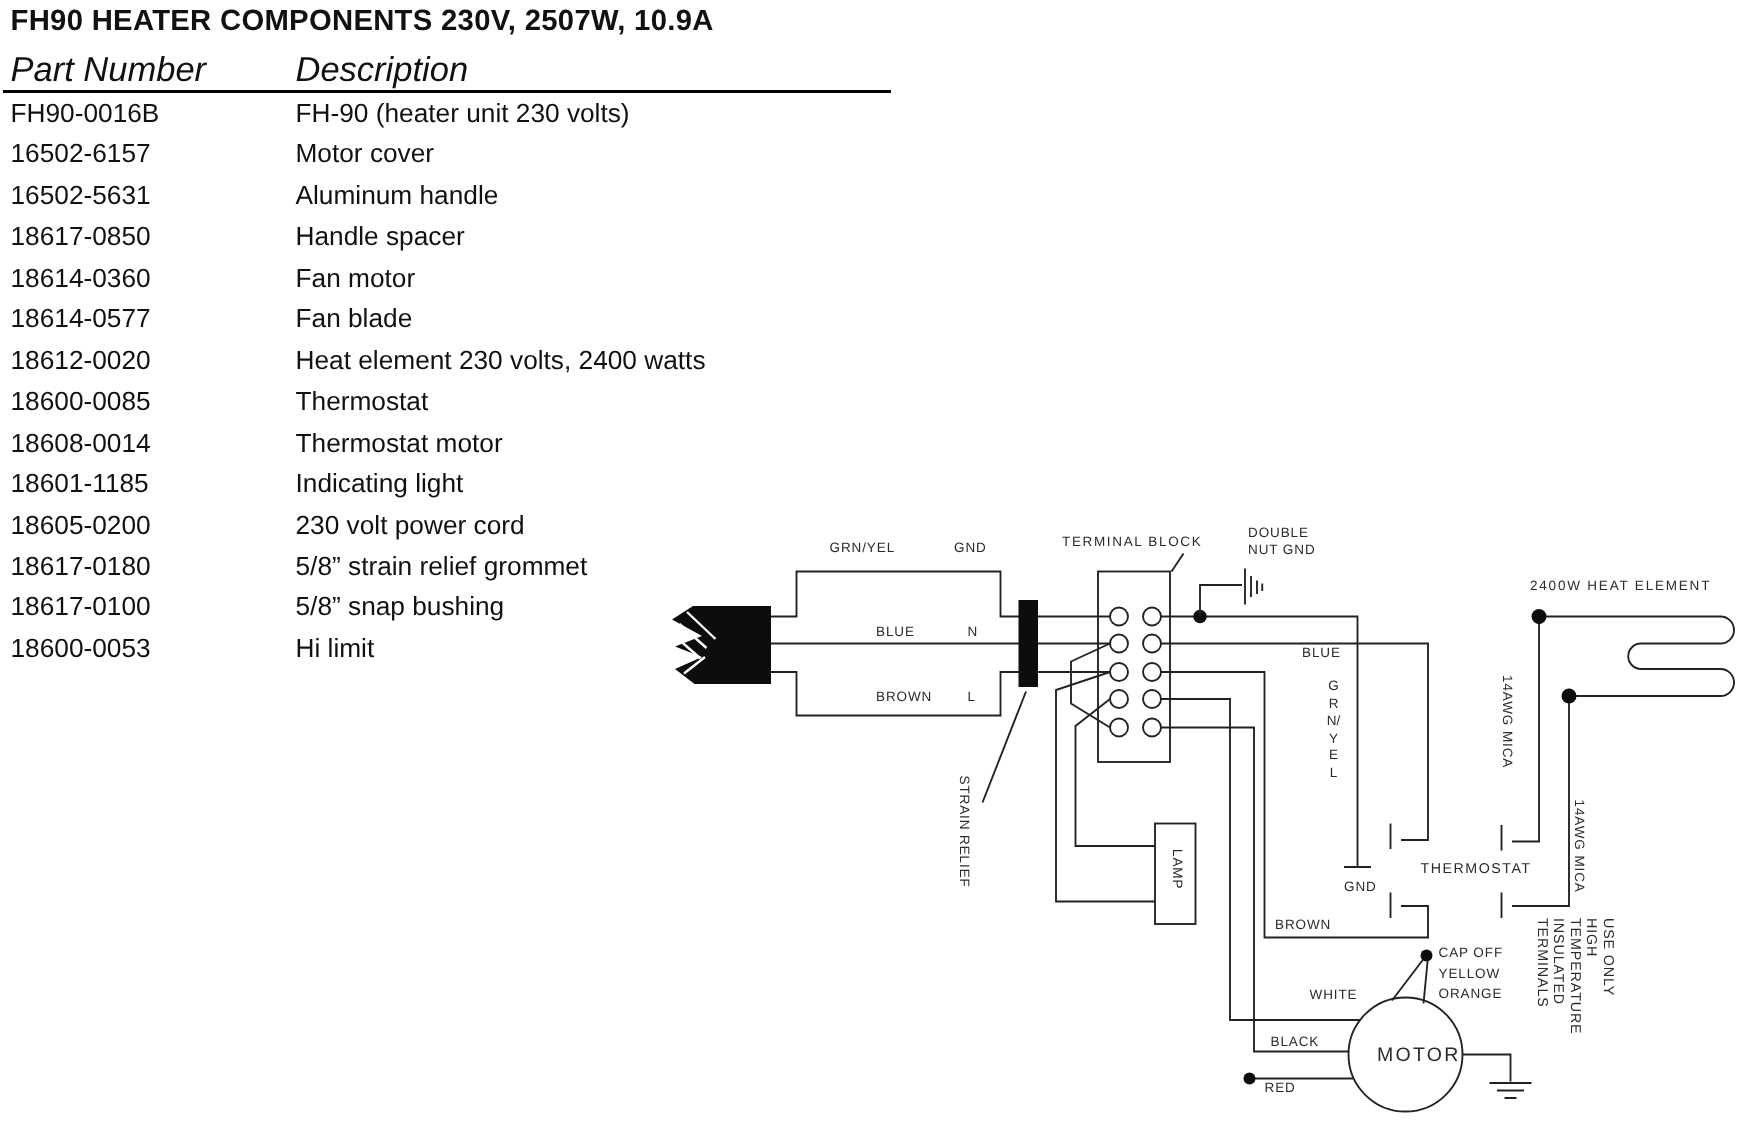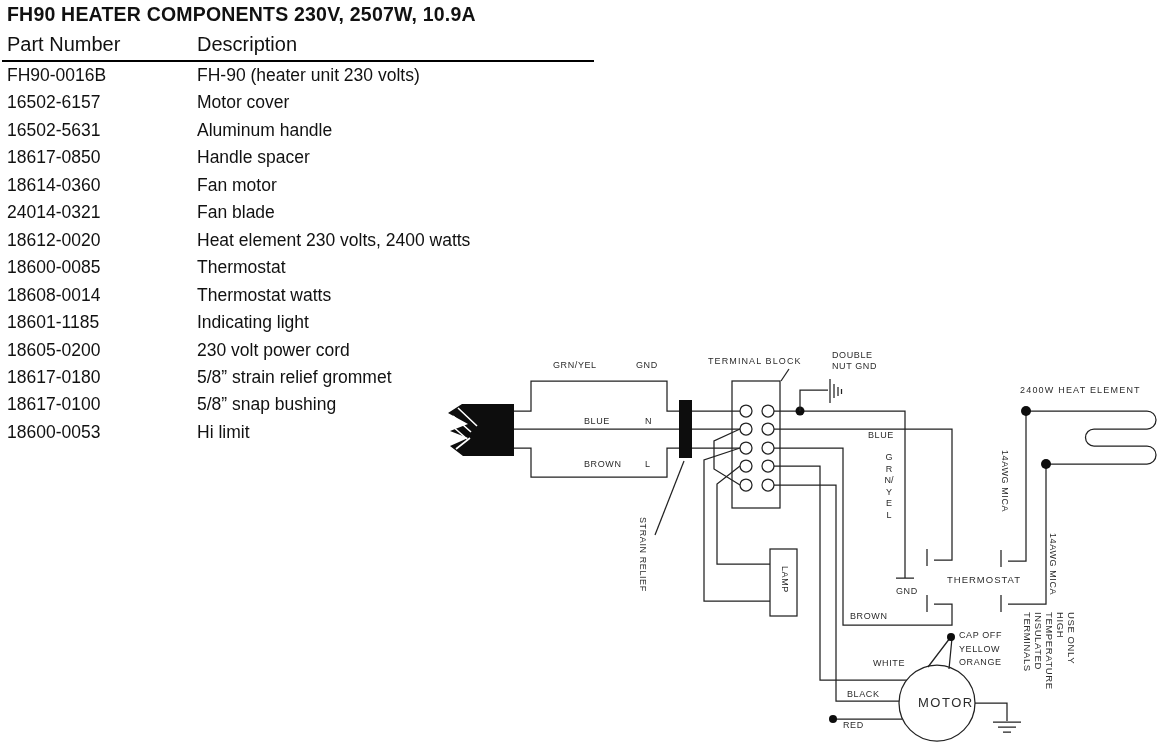--- a/index.html
+++ b/index.html
@@ -1,22 +1,22 @@
 <!DOCTYPE html>
 <html><head>
 <meta charset="utf-8">
 <style>
   html,body{margin:0;padding:0;background:#fff;}
   #canvas{position:relative;width:1175px;height:754px;background:#ffffff;overflow:hidden;
           font-family:"Liberation Sans",sans-serif;color:#111;}
   
   #parts{position:absolute;left:2px;top:3px;width:592px;}
   .title{font-size:19.5px;font-weight:bold;padding-left:5px;letter-spacing:.2px;}
-  .thead{display:grid;grid-template-columns:190px 1fr;font-size:20px;padding-left:5px;
-         margin-top:7px;height:27px;}
+  .thead{display:grid;grid-template-columns:190px 1fr;font-size:23px;padding-left:5px;
+         margin-top:7px;height:27px;font-style:italic;}
   .rule{border-top:2.2px solid #000;width:592px;}
   .prow{display:grid;grid-template-columns:190px 1fr;font-size:17.5px;line-height:27.45px;
         padding-left:5px;white-space:nowrap;}
   
   .dlbl{position:absolute;font-size:9px;letter-spacing:.6px;color:#2b2b2b;white-space:pre-line;
         line-height:10.5px;}
   .rot{transform:rotate(90deg);transform-origin:0 0;}
   .stack{width:10px;word-break:break-all;line-height:11.5px;text-align:center;letter-spacing:0;}
   .l-grnyel{left:553px;top:360px;}
   .l-gndcord{left:636px;top:360px;}
@@ -74,34 +74,34 @@
         </div>
         <div class="prow">
           <div>18617-0850</div>
           <div>Handle spacer</div>
         </div>
         <div class="prow">
           <div>18614-0360</div>
           <div>Fan motor</div>
         </div>
         <div class="prow">
-          <div>24014-0321</div>
+          <div>18614-0577</div>
           <div>Fan blade</div>
         </div>
         <div class="prow">
           <div>18612-0020</div>
           <div>Heat element 230 volts, 2400 watts</div>
         </div>
         <div class="prow">
           <div>18600-0085</div>
           <div>Thermostat</div>
         </div>
         <div class="prow">
           <div>18608-0014</div>
-          <div>Thermostat watts</div>
+          <div>Thermostat motor</div>
         </div>
         <div class="prow">
           <div>18601-1185</div>
           <div>Indicating light</div>
         </div>
         <div class="prow">
           <div>18605-0200</div>
           <div>230 volt power cord</div>
         </div>
         <div class="prow">

